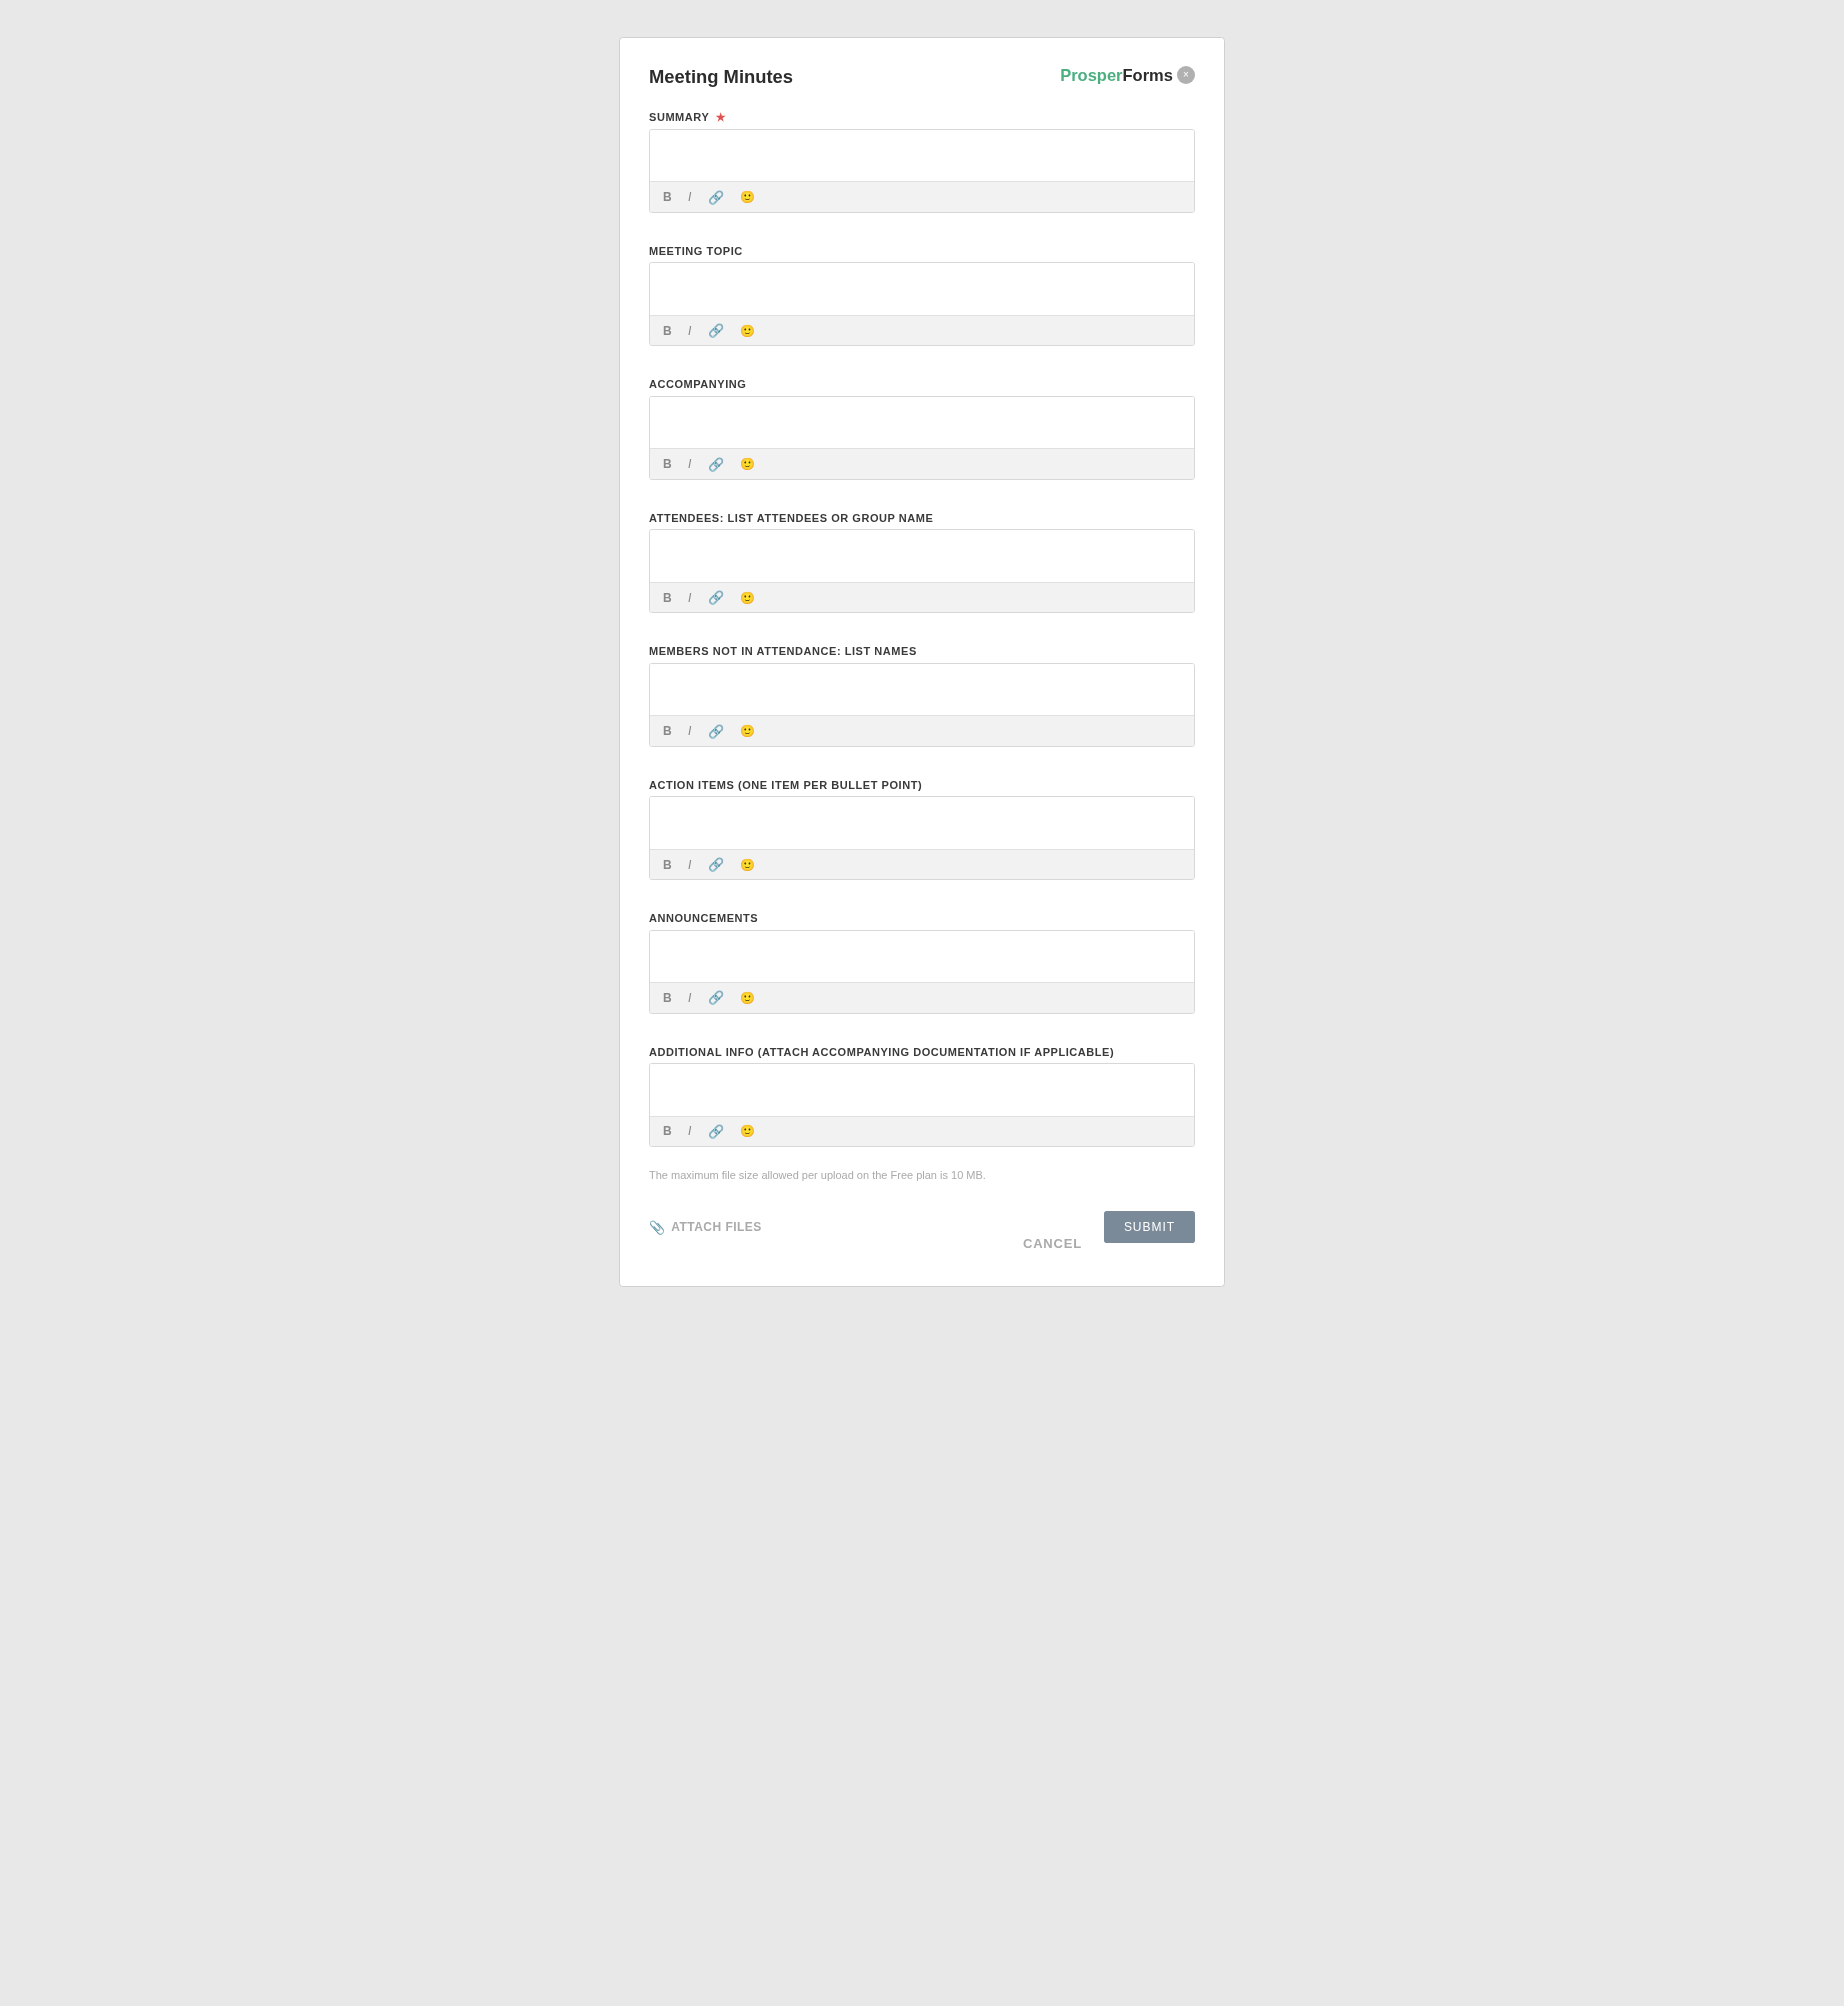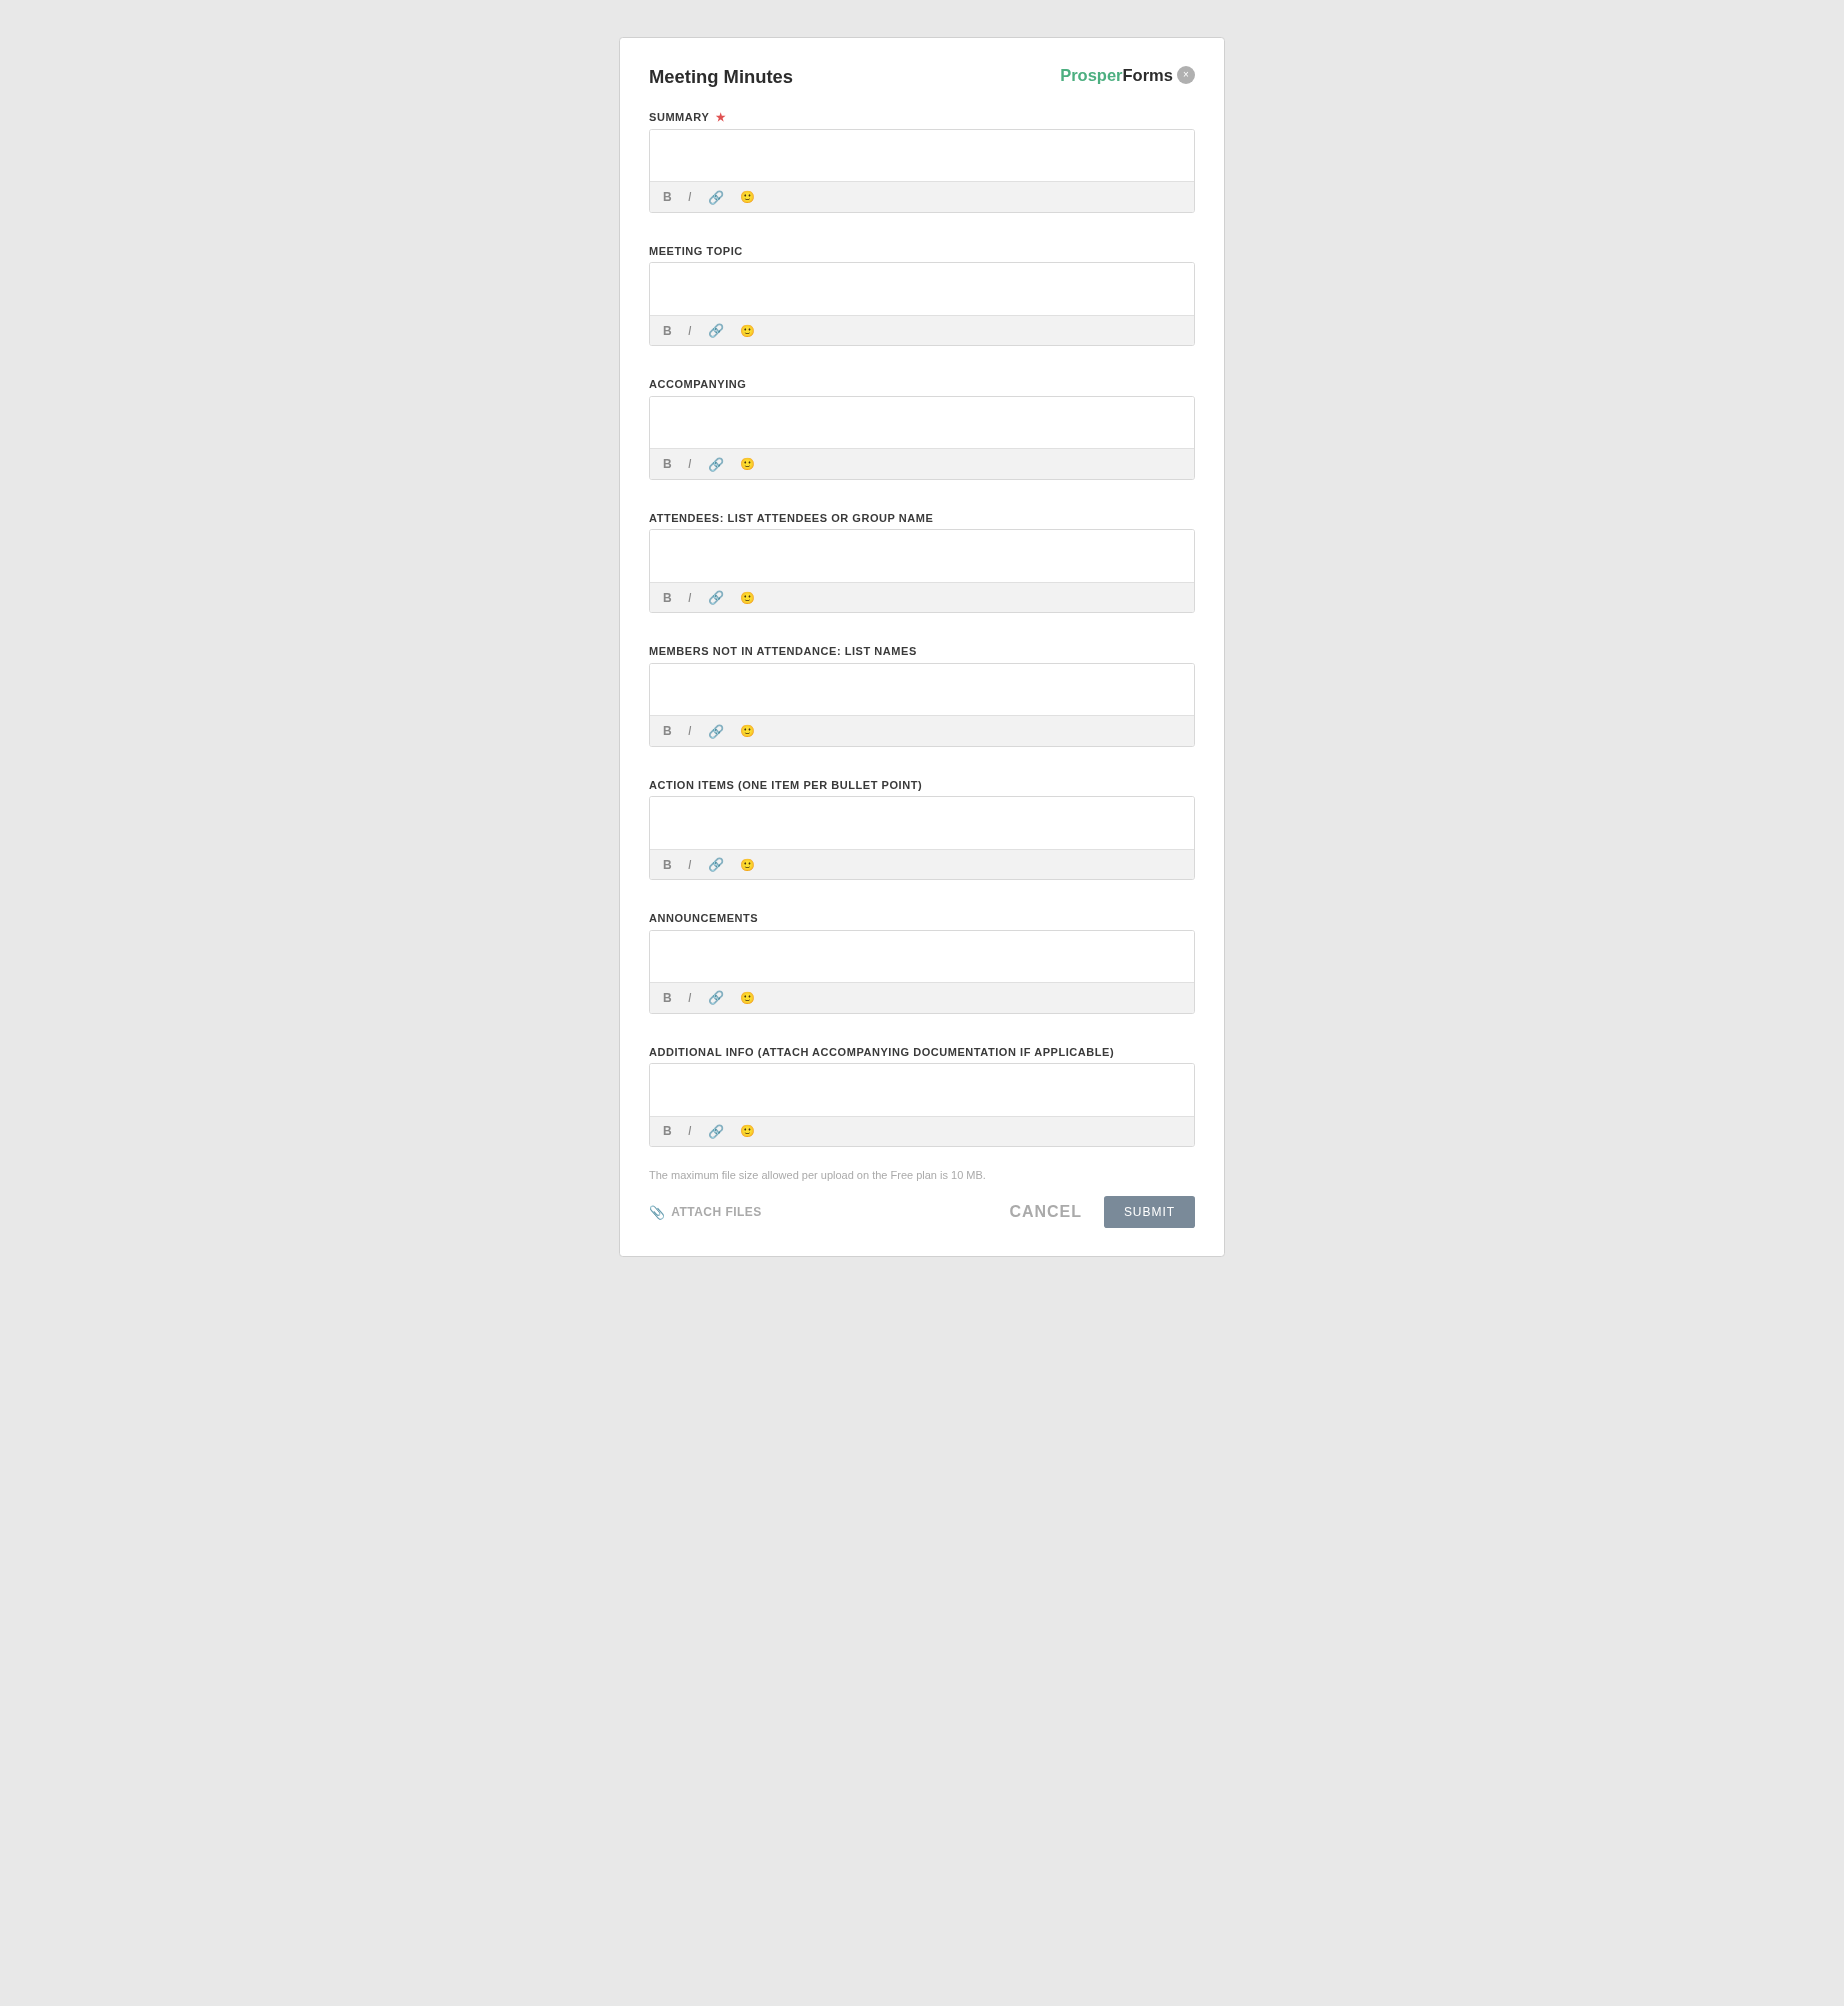--- a/index.html
+++ b/index.html
@@ -180,26 +180,27 @@
     .right-actions {
       display: flex;
       gap: 11px;
       align-items: center;
     }
 
     .cancel-btn {
       background: none;
       border: none;
       cursor: pointer;
-      font-size: 16px;
+      font-size: 13px;
       color: #aaa;
       font-weight: 600;
       letter-spacing: 0.06em;
       text-transform: uppercase;
       padding: 7.3px 11px;
+      margin-top: 33px;
     }
 
     .submit-btn {
       background: #7a8a99;
       color: #fff;
       border: none;
       border-radius: 2.8px;
       cursor: pointer;
       font-size: 12px;
       font-weight: 400;

